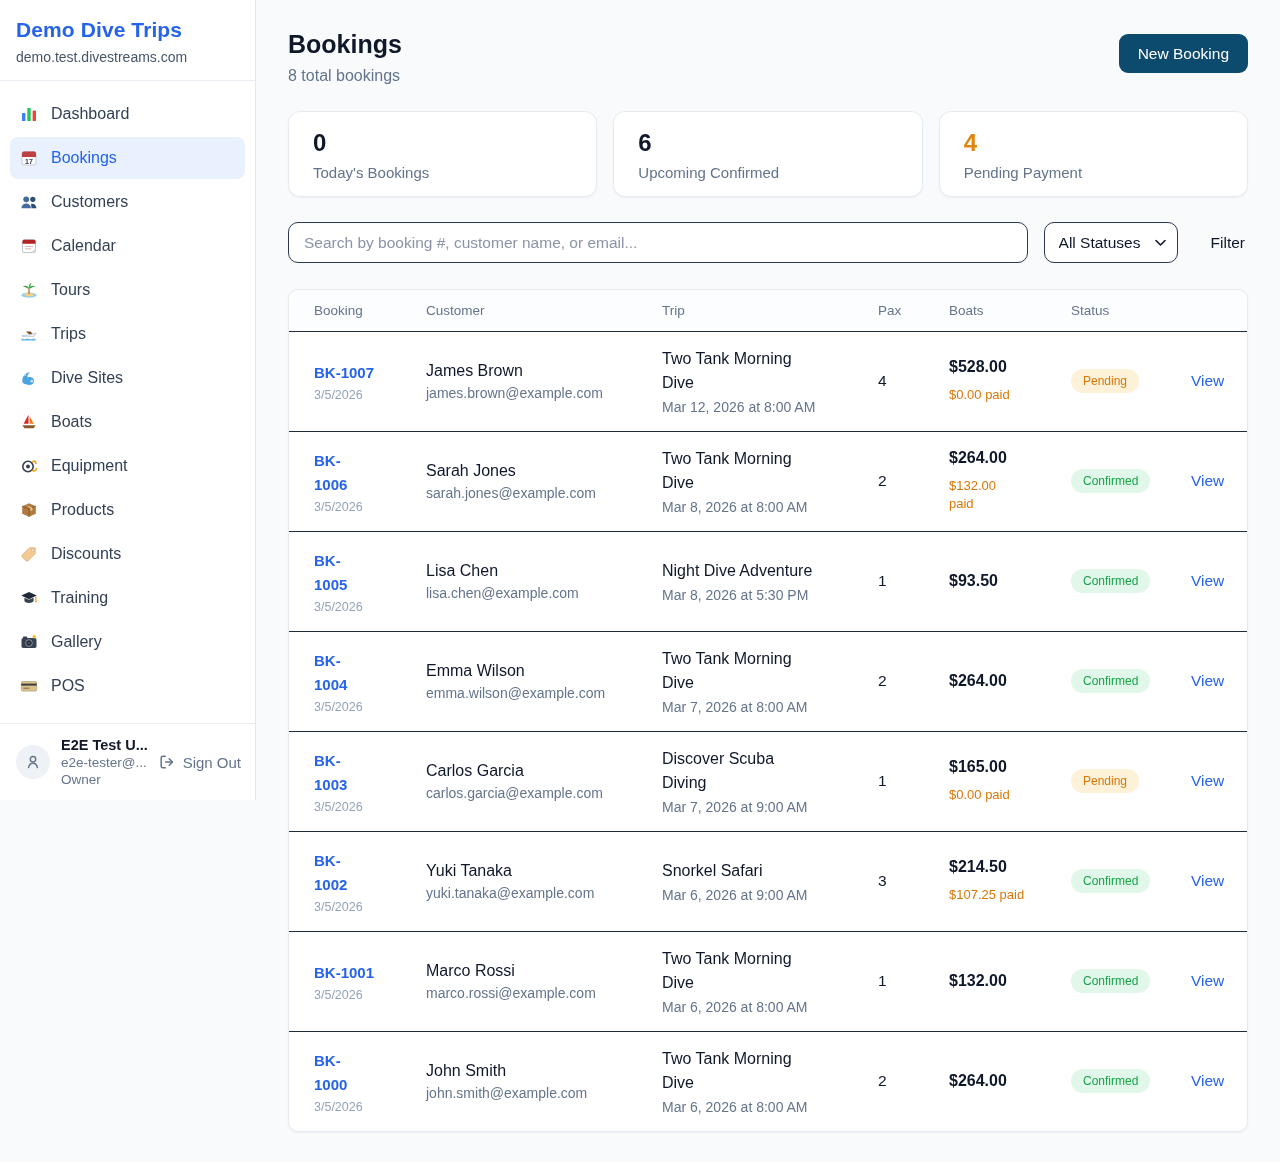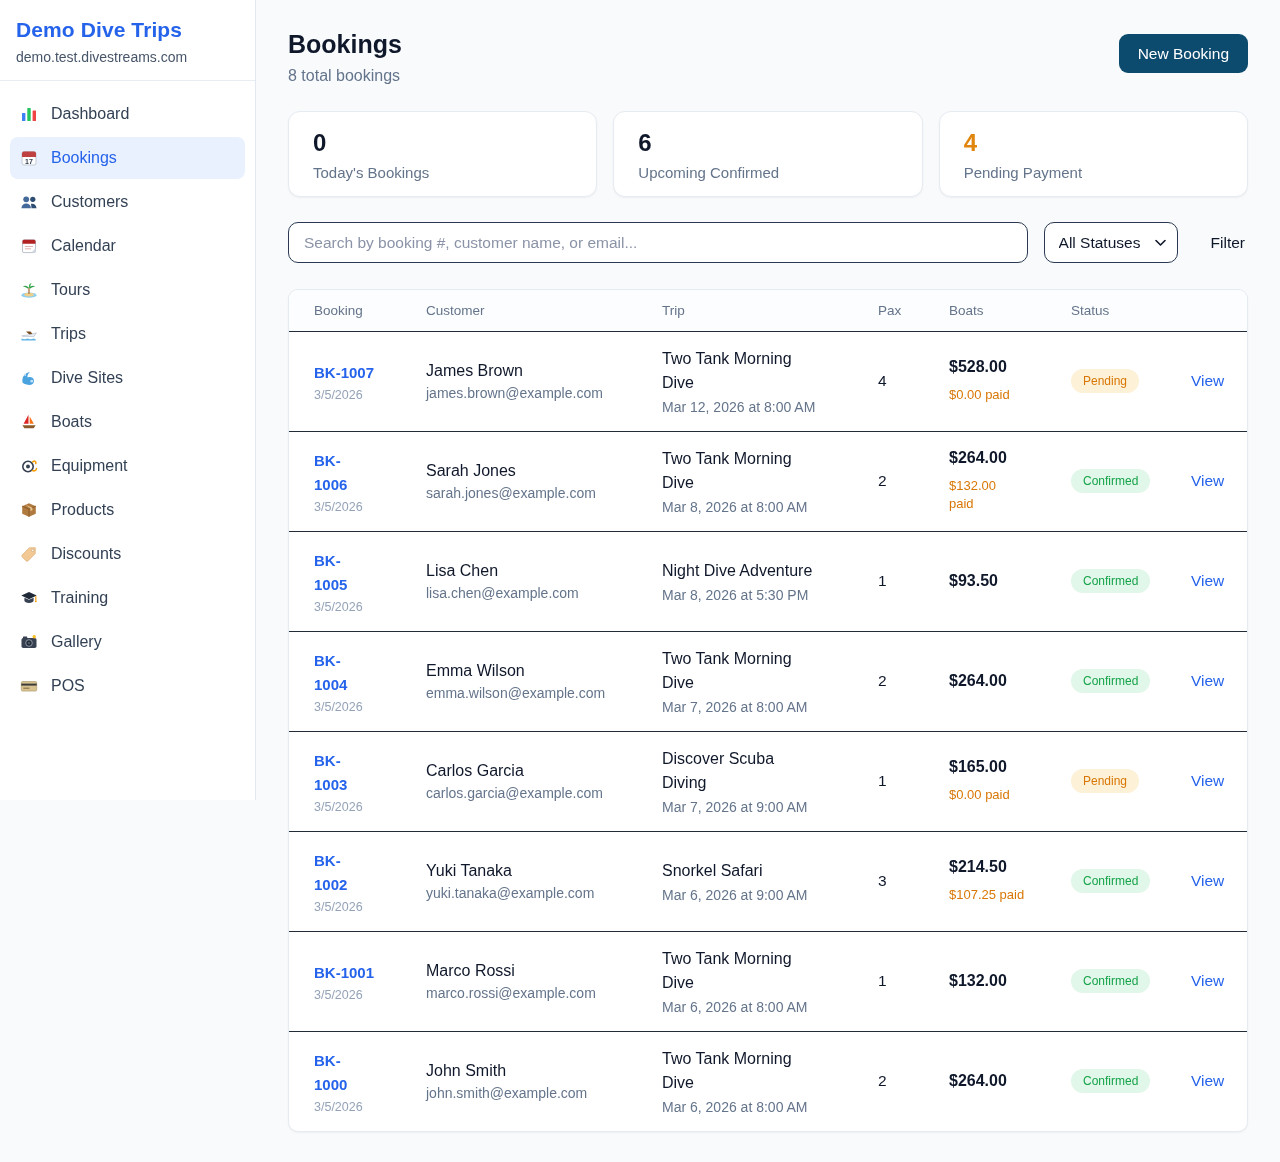--- a/index.html
+++ b/index.html
@@ -263,20 +263,43 @@
           <span class="icon">
             <svg viewBox="0 0 18 18">
               <rect x="1.3" y="4.5" width="15.4" height="9.6" rx="1.4" fill="#d8c28f" stroke="#a8935f" stroke-width="0.6"></rect>
               <rect x="1.3" y="6.6" width="15.4" height="2" fill="#3c3c3c"></rect>
               <rect x="3.3" y="10.6" width="6.2" height="1.2" fill="#8a764a"></rect>
             </svg>
           </span>
           <span>POS</span>
         </div>
       </nav>
+    <div class="sidebar-footer">
+      <div class="avatar">
+        <svg width="18" height="18" viewBox="0 0 18 18">
+          <circle cx="9" cy="6.2" r="2.7" fill="none" stroke="#64748b" stroke-width="1.4"></circle>
+          <path d="M4.6 14.6c.5-2.9 2.3-4.4 4.4-4.4s3.9 1.5 4.4 4.4" fill="none" stroke="#64748b" stroke-width="1.4" stroke-linecap="round"></path>
+        </svg>
+      </div>
+      <div class="user-info">
+        <div class="user-name">E2E Test U...</div>
+        <div class="user-email">e2e-tester@...</div>
+        <div class="user-role">Owner</div>
+      </div>
+      <div class="signout">
+        <span class="icon">
+          <svg viewBox="0 0 18 18">
+            <path d="M7.2 3.2H4.8c-.9 0-1.6.7-1.6 1.6v8.4c0 .9.7 1.6 1.6 1.6h2.4" fill="none" stroke="#64748b" stroke-width="1.5" stroke-linecap="round"></path>
+            <path d="M11.2 5.8 14.4 9l-3.2 3.2" fill="none" stroke="#64748b" stroke-width="1.5" stroke-linecap="round" stroke-linejoin="round"></path>
+            <path d="M14.2 9H7.6" fill="none" stroke="#64748b" stroke-width="1.5" stroke-linecap="round"></path>
+          </svg>
+        </span>
+        <span>Sign Out</span>
+      </div>
+    </div>
   </aside>
 
   <main>
     <div class="page-header">
       <div>
         <div class="page-title">Bookings</div>
         <div class="page-subtitle">8 total bookings</div>
       </div>
       <button class="btn-primary">New Booking</button>
     </div>

